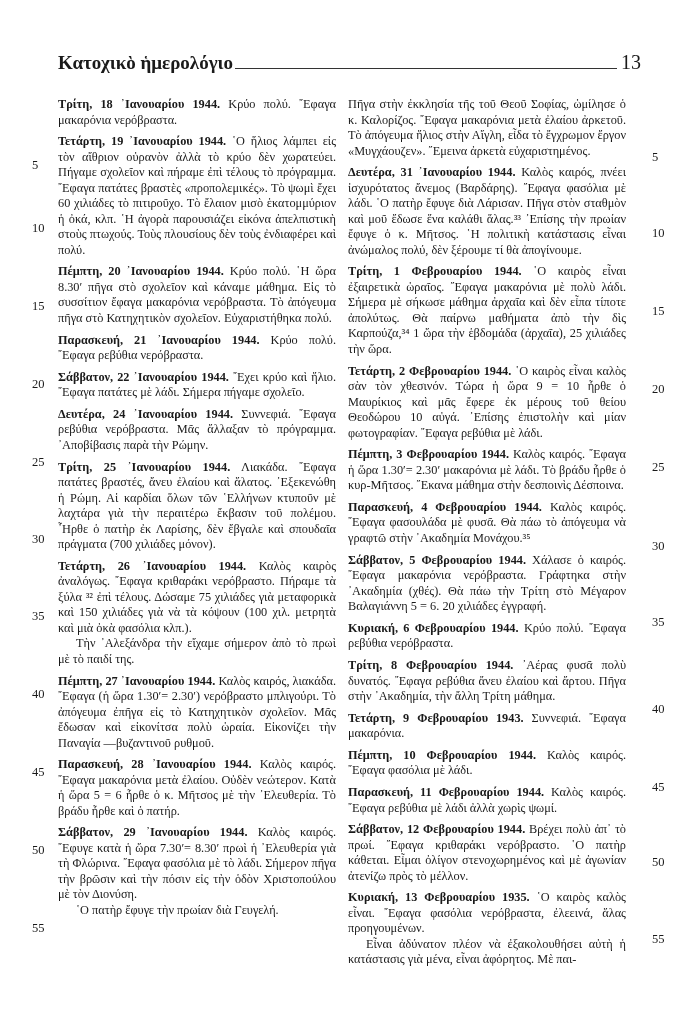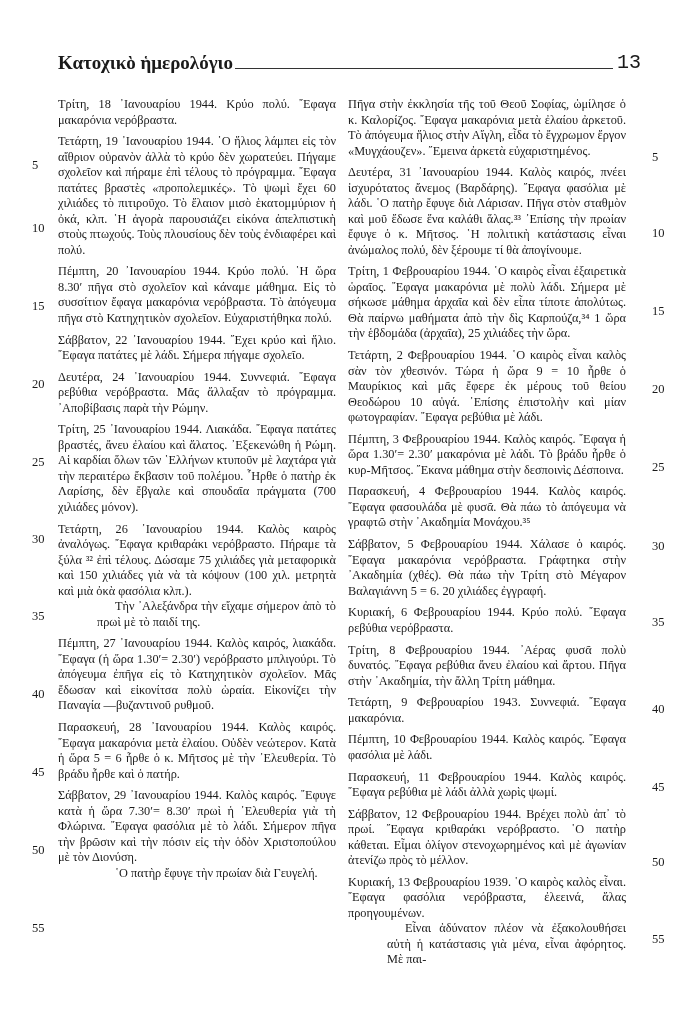--- a/index.html
+++ b/index.html
@@ -3,47 +3,48 @@
 <meta charset="utf-8">
 <style>
   html, body { margin:0; padding:0; background:#ffffff; }
   body { width:699px; height:1024px; overflow:hidden; position:relative;
          font-family:"DejaVu Serif","Liberation Serif",serif; color:#1a1a1a; }
   .header { position:absolute; left:58px; top:48px; width:583px; height:26px;
             display:flex; align-items:flex-end; }
   .header .title { font-family:"Liberation Serif","DejaVu Serif",serif; font-size:19px;
             font-weight:bold; white-space:nowrap; }
   .header .rule { flex:1; border-bottom:1px solid #333; margin:0 4px 5px 2px; }
-  .header .pno { font-family:Liberation Mono, monospace; font-size:20px; }
+  .header .pno { font-family:Liberation Serif, serif; font-size:20px; }
   .col { position:absolute; top:97px; width:278px;
          font-family:"Liberation Serif","DejaVu Serif",serif; font-size:12.3px;
          line-height:15.5px; text-align:justify; hyphens:auto; }
   .col.left { left:58px; }
   .col.right { left:348px; }
   .entry { margin:0 0 6.2px 0; }
-  .entry b { font-weight:normal; }
-  .entry .para { display:block; text-indent:18px;margin-left:39px; }
+  .entry b { font-weight:bold; }
+  .entry .para { display:block; text-indent:18px; }
   .linenos { position:absolute; font-family:"Liberation Serif",serif; font-size:12.5px; }
   .linenos span { position:absolute; }
   .linenos.left { left:32px; }
   .linenos.right { left:652px; }
 </style>
 </head>
 <body>
 
 <div class="header">
   <span class="title">Κατοχικὸ ἡμερολόγιο</span>
   <span class="rule"></span>
   <span class="pno">13</span>
 </div>
 
 <div class="col left" id="col-left">
     <div class="entry"><b>Τρίτη, 18 ᾿Ιανουαρίου 1944.</b> <span>Κρύο πολύ. ῎Εφαγα μακαρόνια νερόβραστα.</span></div>
     <div class="entry"><b>Τετάρτη, 19 ᾿Ιανουαρίου 1944.</b> <span>῾Ο ἥλιος λάμπει εἰς τὸν αἴθριον οὐρανὸν ἀλλὰ τὸ κρύο δὲν χωρατεύει. Πήγαμε σχολεῖον καὶ πήραμε ἐπὶ τέλους τὸ πρόγραμμα. ῎Εφαγα πατάτες βραστὲς «προπολεμικές». Τὸ ψωμὶ ἔχει 60 χιλιάδες τὸ πιτιροῦχο. Τὸ ἔλαιον μισὸ ἑκατομμύριον ἡ ὀκά, κλπ. ῾Η ἀγορὰ παρουσιάζει εἰκόνα ἀπελπιστικὴ στοὺς πτωχούς. Τοὺς πλουσίους δὲν τοὺς ἐνδιαφέρει καὶ πολύ.</span></div>
     <div class="entry"><b>Πέμπτη, 20 ᾿Ιανουαρίου 1944.</b> <span>Κρύο πολύ. ῾Η ὥρα 8.30′ πῆγα στὸ σχολεῖον καὶ κάναμε μάθημα. Εἰς τὸ συσσίτιον ἔφαγα μακαρόνια νερόβραστα. Τὸ ἀπόγευμα πῆγα στὸ Κατηχητικὸν σχολεῖον. Εὐχαριστήθηκα πολύ.</span></div>
+    <div class="entry"><b>Παρασκευή, 21 ᾿Ιανουαρίου 1944.</b> <span>Κρύο πολύ. ῎Εφαγα ρεβύθια νερόβραστα.</span></div>
     <div class="entry"><b>Σάββατον, 22 ᾿Ιανουαρίου 1944.</b> <span>῎Εχει κρύο καὶ ἥλιο. ῎Εφαγα πατάτες μὲ λάδι. Σήμερα πήγαμε σχολεῖο.</span></div>
     <div class="entry"><b>Δευτέρα, 24 ᾿Ιανουαρίου 1944.</b> <span>Συννεφιά. ῎Εφαγα ρεβύθια νερόβραστα. Μᾶς ἄλλαξαν τὸ πρόγραμμα. ᾿Αποβίβασις παρὰ τὴν Ρώμην.</span></div>
     <div class="entry"><b>Τρίτη, 25 ᾿Ιανουαρίου 1944.</b> <span>Λιακάδα. ῎Εφαγα πατάτες βραστές, ἄνευ ἐλαίου καὶ ἅλατος. ᾿Εξεκενώθη ἡ Ρώμη. Αἱ καρδίαι ὅλων τῶν ῾Ελλήνων κτυποῦν μὲ λαχτάρα γιὰ τὴν περαιτέρω ἔκβασιν τοῦ πολέμου. ῏Ηρθε ὁ πατὴρ ἐκ Λαρίσης, δὲν ἔβγαλε καὶ σπουδαῖα πράγματα (700 χιλιάδες μόνον).</span></div>
     <div class="entry"><b>Τετάρτη, 26 ᾿Ιανουαρίου 1944.</b> <span>Καλὸς καιρὸς ἀναλόγως. ῎Εφαγα κριθαράκι νερόβραστο. Πήραμε τὰ ξύλα ³² ἐπὶ τέλους. Δώσαμε 75 χιλιάδες γιὰ μεταφορικὰ καὶ 150 χιλιάδες γιὰ νὰ τὰ κόψουν (100 χιλ. μετρητὰ καὶ μιὰ ὀκὰ φασόλια κλπ.).</span><span class="para">Τὴν ᾿Αλεξάνδρα τὴν εἴχαμε σήμερον ἀπὸ τὸ πρωὶ μὲ τὸ παιδί της.</span></div>
     <div class="entry"><b>Πέμπτη, 27 ᾿Ιανουαρίου 1944.</b> <span>Καλὸς καιρός, λιακάδα. ῎Εφαγα (ἡ ὥρα 1.30′= 2.30′) νερόβραστο μπλιγούρι. Τὸ ἀπόγευμα ἐπῆγα εἰς τὸ Κατηχητικὸν σχολεῖον. Μᾶς ἔδωσαν καὶ εἰκονίτσα πολὺ ὡραία. Εἰκονίζει τὴν Παναγία —βυζαντινοῦ ρυθμοῦ.</span></div>
     <div class="entry"><b>Παρασκευή, 28 ᾿Ιανουαρίου 1944.</b> <span>Καλὸς καιρός. ῎Εφαγα μακαρόνια μετὰ ἐλαίου. Οὐδὲν νεώτερον. Κατὰ ἡ ὥρα 5 = 6 ἦρθε ὁ κ. Μῆτσος μὲ τὴν ᾿Ελευθερία. Τὸ βράδυ ἦρθε καὶ ὁ πατήρ.</span></div>
     <div class="entry"><b>Σάββατον, 29 ᾿Ιανουαρίου 1944.</b> <span>Καλὸς καιρός. ῎Εφυγε κατὰ ἡ ὥρα 7.30′= 8.30′ πρωὶ ἡ ᾿Ελευθερία γιὰ τὴ Φλώρινα. ῎Εφαγα φασόλια μὲ τὸ λάδι. Σήμερον πῆγα τὴν βρῶσιν καὶ τὴν πόσιν εἰς τὴν ὁδὸν Χριστοπούλου μὲ τὸν Διονύση.</span><span class="para">῾Ο πατὴρ ἔφυγε τὴν πρωίαν διὰ Γευγελή.</span></div>
   </div>
 <div class="col right" id="col-right">
     <div class="entry"><span>Πῆγα στὴν ἐκκλησία τῆς τοῦ Θεοῦ Σοφίας, ὡμίλησε ὁ κ. Καλορίζος. ῎Εφαγα μακαρόνια μετὰ ἐλαίου ἀρκετοῦ. Τὸ ἀπόγευμα ἥλιος στὴν Αἴγλη, εἶδα τὸ ἔγχρωμον ἔργον «Μυγχάουζεν». ῎Εμεινα ἀρκετὰ εὐχαριστημένος.</span></div>
@@ -52,21 +53,21 @@
     <div class="entry"><b>Τετάρτη, 2 Φεβρουαρίου 1944.</b> <span>῾Ο καιρὸς εἶναι καλὸς σὰν τὸν χθεσινόν. Τώρα ἡ ὥρα 9 = 10 ἦρθε ὁ Μαυρίκιος καὶ μᾶς ἔφερε ἐκ μέρους τοῦ θείου Θεοδώρου 10 αὐγά. ᾿Επίσης ἐπιστολὴν καὶ μίαν φωτογραφίαν. ῎Εφαγα ρεβύθια μὲ λάδι.</span></div>
     <div class="entry"><b>Πέμπτη, 3 Φεβρουαρίου 1944.</b> <span>Καλὸς καιρός. ῎Εφαγα ἡ ὥρα 1.30′= 2.30′ μακαρόνια μὲ λάδι. Τὸ βράδυ ἦρθε ὁ κυρ-Μῆτσος. ῎Εκανα μάθημα στὴν δεσποινὶς Δέσποινα.</span></div>
     <div class="entry"><b>Παρασκευή, 4 Φεβρουαρίου 1944.</b> <span>Καλὸς καιρός. ῎Εφαγα φασουλάδα μὲ φυσᾶ. Θὰ πάω τὸ ἀπόγευμα νὰ γραφτῶ στὴν ᾿Ακαδημία Μονάχου.³⁵</span></div>
     <div class="entry"><b>Σάββατον, 5 Φεβρουαρίου 1944.</b> <span>Χάλασε ὁ καιρός. ῎Εφαγα μακαρόνια νερόβραστα. Γράφτηκα στὴν ᾿Ακαδημία (χθές). Θὰ πάω τὴν Τρίτη στὸ Μέγαρον Βαλαγιάννη 5 = 6. 20 χιλιάδες ἐγγραφή.</span></div>
     <div class="entry"><b>Κυριακή, 6 Φεβρουαρίου 1944.</b> <span>Κρύο πολύ. ῎Εφαγα ρεβύθια νερόβραστα.</span></div>
     <div class="entry"><b>Τρίτη, 8 Φεβρουαρίου 1944.</b> <span>᾿Αέρας φυσᾶ πολὺ δυνατός. ῎Εφαγα ρεβύθια ἄνευ ἐλαίου καὶ ἄρτου. Πῆγα στὴν ᾿Ακαδημία, τὴν ἄλλη Τρίτη μάθημα.</span></div>
     <div class="entry"><b>Τετάρτη, 9 Φεβρουαρίου 1943.</b> <span>Συννεφιά. ῎Εφαγα μακαρόνια.</span></div>
     <div class="entry"><b>Πέμπτη, 10 Φεβρουαρίου 1944.</b> <span>Καλὸς καιρός. ῎Εφαγα φασόλια μὲ λάδι.</span></div>
     <div class="entry"><b>Παρασκευή, 11 Φεβρουαρίου 1944.</b> <span>Καλὸς καιρός. ῎Εφαγα ρεβύθια μὲ λάδι ἀλλὰ χωρὶς ψωμί.</span></div>
     <div class="entry"><b>Σάββατον, 12 Φεβρουαρίου 1944.</b> <span>Βρέχει πολὺ ἀπ᾿ τὸ πρωί. ῎Εφαγα κριθαράκι νερόβραστο. ῾Ο πατὴρ κάθεται. Εἶμαι ὀλίγον στενοχωρημένος καὶ μὲ ἀγωνίαν ἀτενίζω πρὸς τὸ μέλλον.</span></div>
-    <div class="entry"><b>Κυριακή, 13 Φεβρουαρίου 1939.</b> <span>῾Ο καιρὸς καλὸς εἶναι. ῎Εφαγα φασόλια νερόβραστα, ἐλεεινά, ἅλας προηγουμένων.</span><span class="para">Εἶναι ἀδύνατον πλέον νὰ ἐξακολουθήσει αὐτὴ ἡ κατάστασις γιὰ μένα, εἶναι ἀφόρητος. Μὲ παι-</span></div>
+    <div class="entry"><b>Κυριακή, 13 Φεβρουαρίου 1935.</b> <span>῾Ο καιρὸς καλὸς εἶναι. ῎Εφαγα φασόλια νερόβραστα, ἐλεεινά, ἅλας προηγουμένων.</span><span class="para">Εἶναι ἀδύνατον πλέον νὰ ἐξακολουθήσει αὐτὴ ἡ κατάστασις γιὰ μένα, εἶναι ἀφόρητος. Μὲ παι-</span></div>
   </div>
 
 <div class="linenos left" id="ln-left">
     <span style="top: 158px;">5</span>
     <span style="top: 221px;">10</span>
     <span style="top: 299px;">15</span>
     <span style="top: 377px;">20</span>
     <span style="top: 455px;">25</span>
     <span style="top: 532px;">30</span>
     <span style="top: 609px;">35</span>

